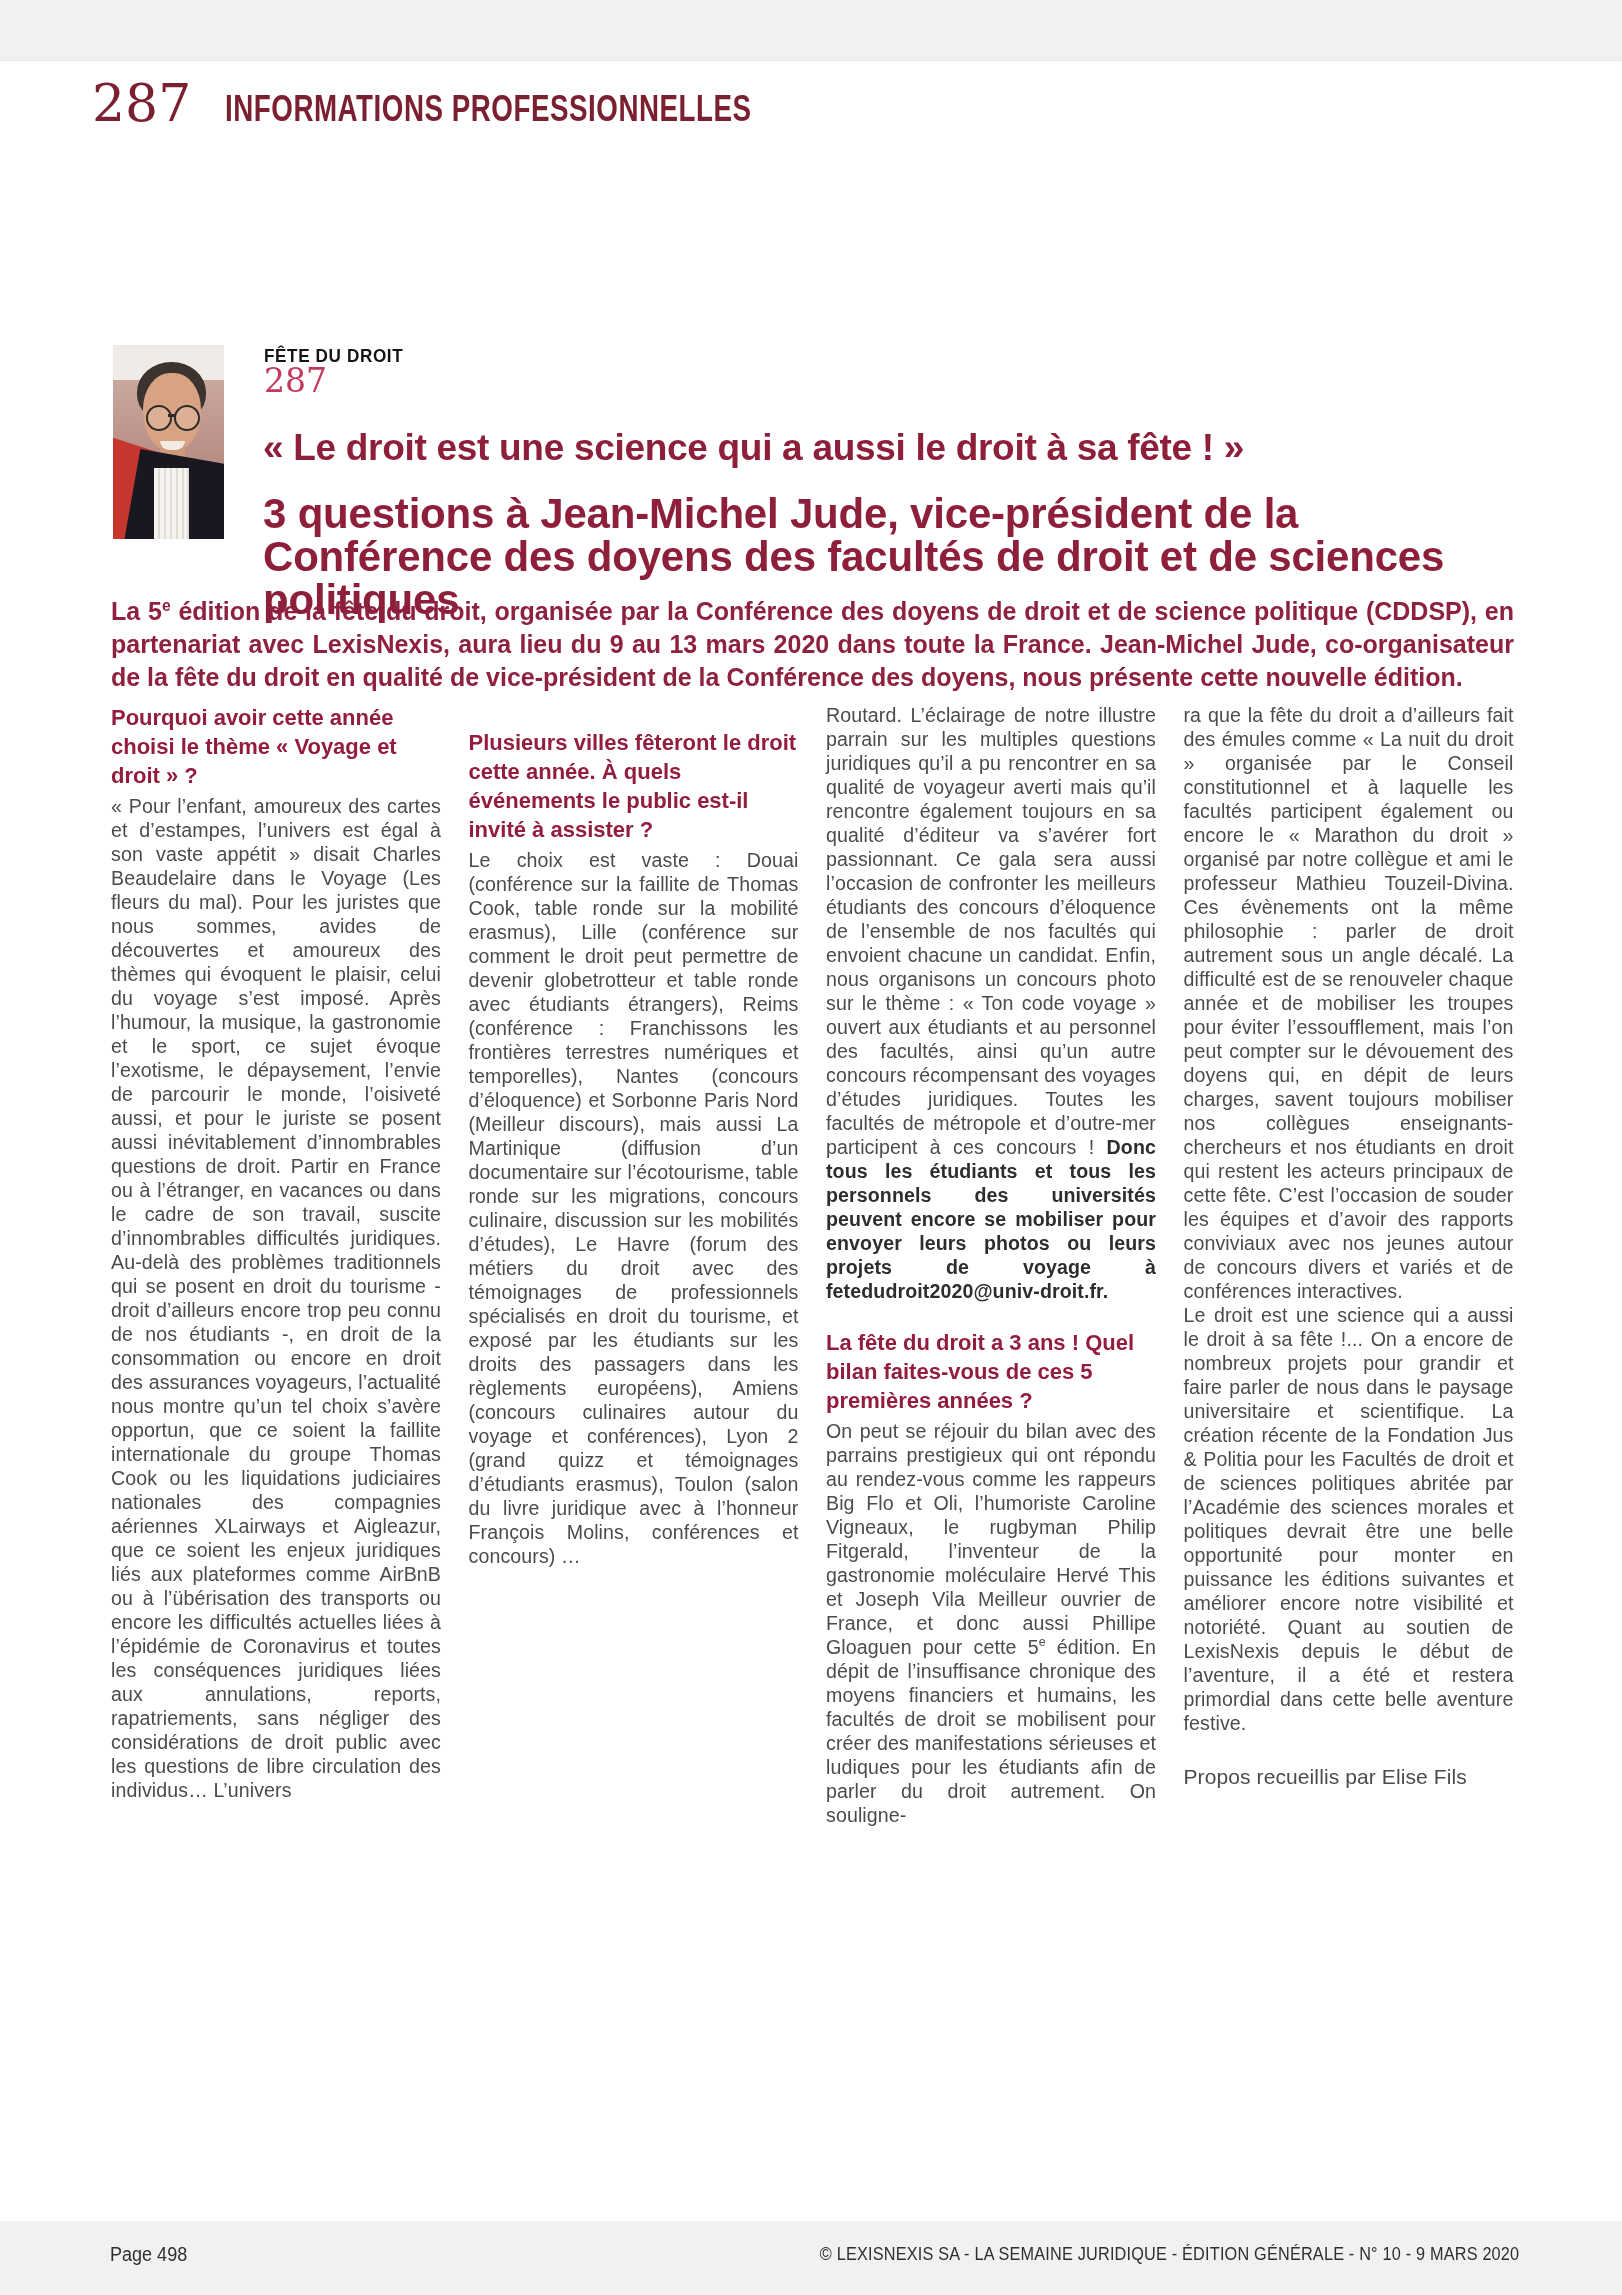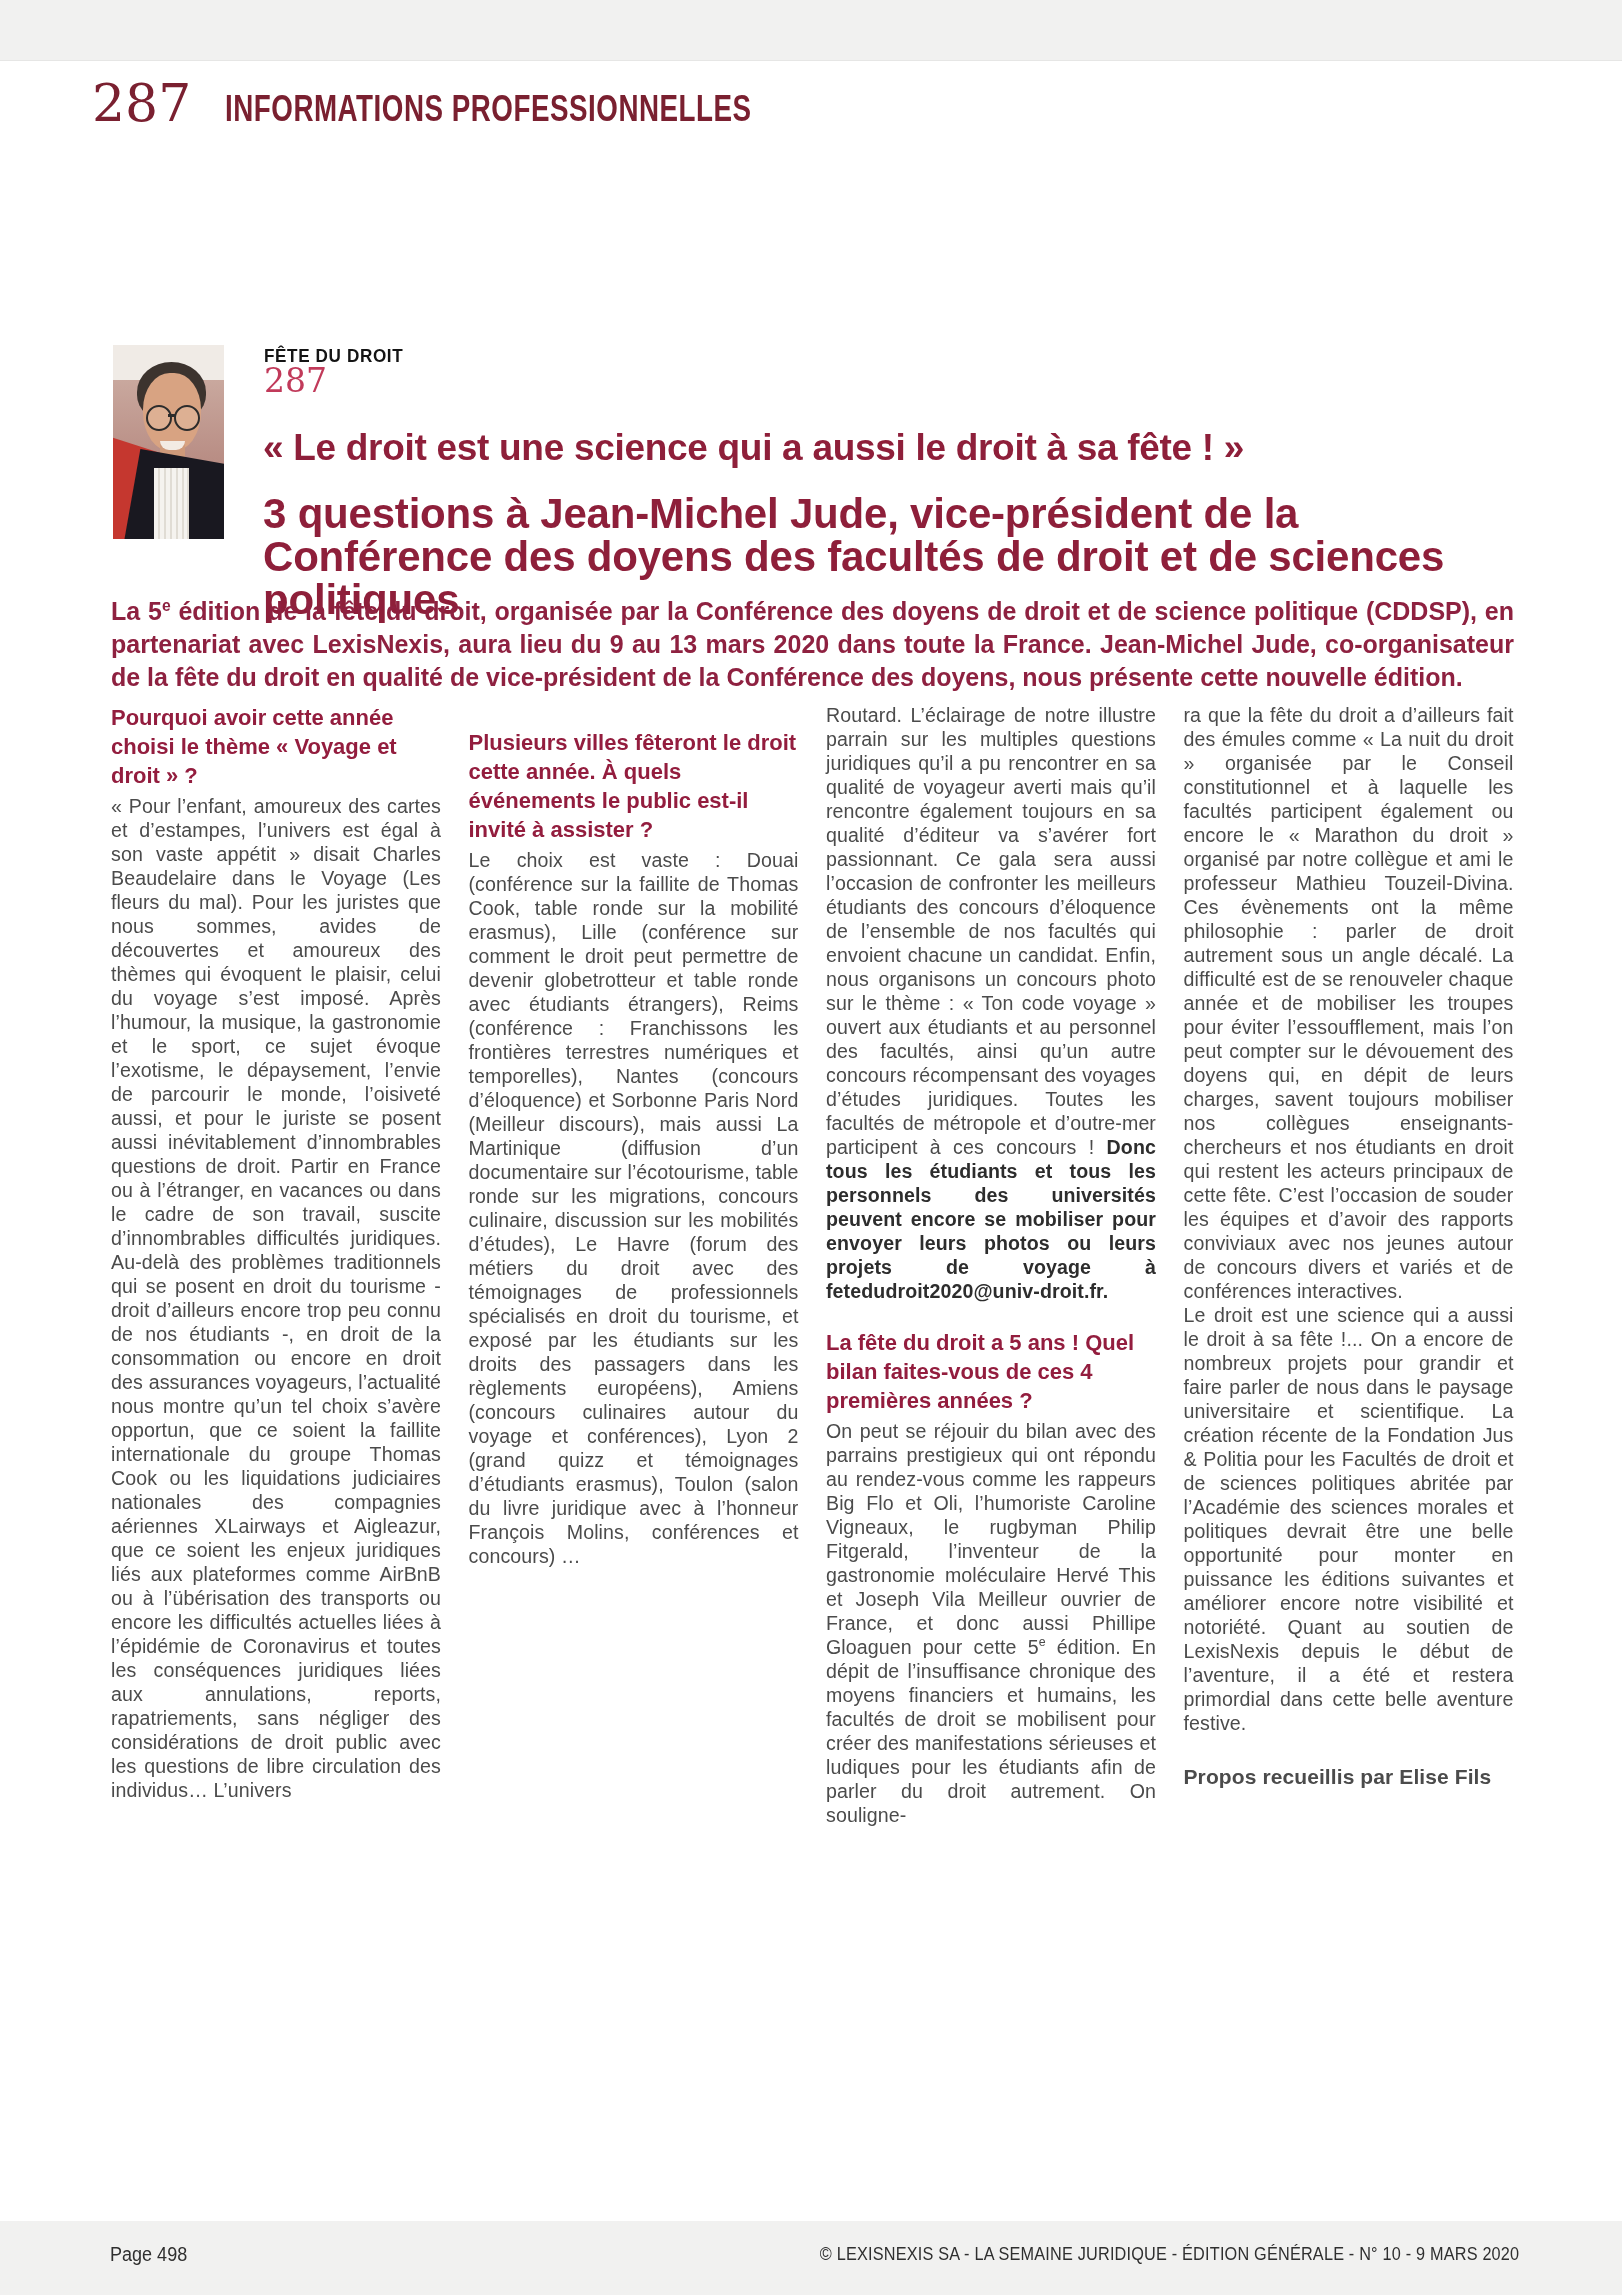--- a/index.html
+++ b/index.html
@@ -38,21 +38,21 @@
   .lead sup{font-size:15.7px;vertical-align:super;line-height:0;}
 
   .columns{position:absolute;left:111px;top:703px;width:1404px;height:1302px;display:flex;gap:27.5px;overflow:hidden;}
   .col{width:330px;flex:0 0 330px;}
   .col p{margin:0;font-size:19.6px;line-height:24px;text-align:justify;color:#4b4b4b;letter-spacing:0.1px;}
   .col p + p{margin-top:0;}
   .col .heading{font-size:22px;line-height:29px;font-weight:700;color:#931d3e;text-align:left;margin:0 0 3.9px 0;letter-spacing:0;}
   .col .heading.spaced{margin-top:25px;}
   .bold-black{font-weight:700;color:#2d2d2d;}
   .col p sup{font-size:12.4px;vertical-align:super;line-height:0;}
-  .signature{margin-top:30px !important;text-align:right;font-weight:700;color:#2d2d2d;font-size:21px !important;}
+  .signature{margin-top:30px !important;text-align:right;font-weight:400;color:#2d2d2d;font-size:21px !important;}
 
   .footer-band{position:absolute;left:0;top:2221px;width:1622px;height:75px;background:#f1f1f0;}
   .footer-page{position:absolute;left:110px;top:2243px;font-size:19.6px;color:#2f2f2f;transform:scaleX(0.92);transform-origin:left top;}
   .footer-copy{position:absolute;right:103px;top:2244px;font-size:17.7px;color:#2f2f2f;letter-spacing:0.2px;transform:scaleX(0.92);transform-origin:right top;white-space:nowrap;}
 </style>
 </head>
 <body>
 
 <div class="top-band"></div>
 
@@ -89,21 +89,21 @@
     <p>« Pour l’enfant, amoureux des cartes et d’estampes, l’univers est égal à son vaste appétit » disait Charles Beaudelaire dans le Voyage (Les fleurs du mal). Pour les juristes que nous sommes, avides de découvertes et amoureux des thèmes qui évoquent le plaisir, celui du voyage s’est imposé. Après l’humour, la musique, la gastronomie et le sport, ce sujet évoque l’exotisme, le dépaysement, l’envie de parcourir le monde, l’oisiveté aussi, et pour le juriste se posent aussi inévitablement d’innombrables questions de droit. Partir en France ou à l’étranger, en vacances ou dans le cadre de son travail, suscite d’innombrables difficultés juridiques. Au-delà des problèmes traditionnels qui se posent en droit du tourisme - droit d’ailleurs encore trop peu connu de nos étudiants -, en droit de la consommation ou encore en droit des assurances voyageurs, l’actualité nous montre qu’un tel choix s’avère opportun, que ce soient la faillite internationale du groupe Thomas Cook ou les liquidations judiciaires nationales des compagnies aériennes XLairways et Aigleazur, que ce soient les enjeux juridiques liés aux plateformes comme AirBnB ou à l’übérisation des transports ou encore les difficultés actuelles liées à l’épidémie de Coronavirus et toutes les conséquences juridiques liées aux annulations, reports, rapatriements, sans négliger des considérations de droit public avec les questions de libre circulation des individus… L’univers</p>
   </div>
 
   <div class="col">
     <h3 class="heading spaced">Plusieurs villes fêteront le droit cette année. À quels événements le public est-il invité à assister ?</h3>
     <p>Le choix est vaste : Douai (conférence sur la faillite de Thomas Cook, table ronde sur la mobilité erasmus), Lille (conférence sur comment le droit peut permettre de devenir globetrotteur et table ronde avec étudiants étrangers), Reims (conférence : Franchissons les frontières terrestres numériques et temporelles), Nantes (concours d’éloquence) et Sorbonne Paris Nord (Meilleur discours), mais aussi La Martinique (diffusion d’un documentaire sur l’écotourisme, table ronde sur les migrations, concours culinaire, discussion sur les mobilités d’études), Le Havre (forum des métiers du droit avec des témoignages de professionnels spécialisés en droit du tourisme, et exposé par les étudiants sur les droits des passagers dans les règlements européens), Amiens (concours culinaires autour du voyage et conférences), Lyon 2 (grand quizz et témoignages d’étudiants erasmus), Toulon (salon du livre juridique avec à l’honneur François Molins, conférences et concours) …</p>
   </div>
 
   <div class="col">
     <p><span>Routard. L’éclairage de notre illustre parrain sur les multiples questions juridiques qu’il a pu rencontrer en sa qualité de voyageur averti mais qu’il rencontre également toujours en sa qualité d’éditeur va s’avérer fort passionnant. Ce gala sera aussi l’occasion de confronter les meilleurs étudiants des concours d’éloquence de l’ensemble de nos facultés qui envoient chacune un candidat. Enfin, nous organisons un concours photo sur le thème : « Ton code voyage » ouvert aux étudiants et au personnel des facultés, ainsi qu’un autre concours récompensant des voyages d’études juridiques. Toutes les facultés de métropole et d’outre-mer participent à ces concours ! </span><span class="bold-black">Donc tous les étudiants et tous les personnels des universités peuvent encore se mobiliser pour envoyer leurs photos ou leurs projets de voyage à fetedudroit2020@univ-droit.fr.</span></p>
-    <h3 class="heading spaced">La fête du droit a 5 ans ! Quel bilan faites-vous de ces 4 premières années ?</h3>
+    <h3 class="heading spaced">La fête du droit a 3 ans ! Quel bilan faites-vous de ces 5 premières années ?</h3>
     <p><span>On peut se réjouir du bilan avec des parrains prestigieux qui ont répondu au rendez-vous comme les rappeurs Big Flo et Oli, l’humoriste Caroline Vigneaux, le rugbyman Philip Fitgerald, l’inventeur de la gastronomie moléculaire Hervé This et Joseph Vila Meilleur ouvrier de France, et donc aussi Phillipe Gloaguen pour cette 5</span><sup>e</sup><span> édition. En dépit de l’insuffisance chronique des moyens financiers et humains, les facultés de droit se mobilisent pour créer des manifestations sérieuses et ludiques pour les étudiants afin de parler du droit autrement. On souligne-</span></p>
   </div>
 
   <div class="col">
     <p>ra que la fête du droit a d’ailleurs fait des émules comme « La nuit du droit » organisée par le Conseil constitutionnel et à laquelle les facultés participent également ou encore le « Marathon du droit » organisé par notre collègue et ami le professeur Mathieu Touzeil-Divina. Ces évènements ont la même philosophie : parler de droit autrement sous un angle décalé. La difficulté est de se renouveler chaque année et de mobiliser les troupes pour éviter l’essoufflement, mais l’on peut compter sur le dévouement des doyens qui, en dépit de leurs charges, savent toujours mobiliser nos collègues enseignants-chercheurs et nos étudiants en droit qui restent les acteurs principaux de cette fête. C’est l’occasion de souder les équipes et d’avoir des rapports conviviaux avec nos jeunes autour de concours divers et variés et de conférences interactives.</p>
     <p>Le droit est une science qui a aussi le droit à sa fête !... On a encore de nombreux projets pour grandir et faire parler de nous dans le paysage universitaire et scientifique. La création récente de la Fondation Jus &amp; Politia pour les Facultés de droit et de sciences politiques abritée par l’Académie des sciences morales et politiques devrait être une belle opportunité pour monter en puissance les éditions suivantes et améliorer encore notre visibilité et notoriété. Quant au soutien de LexisNexis depuis le début de l’aventure, il a été et restera primordial dans cette belle aventure festive.</p>
     <p class="signature">Propos recueillis par Elise Fils</p>
   </div>
 
 </div>

